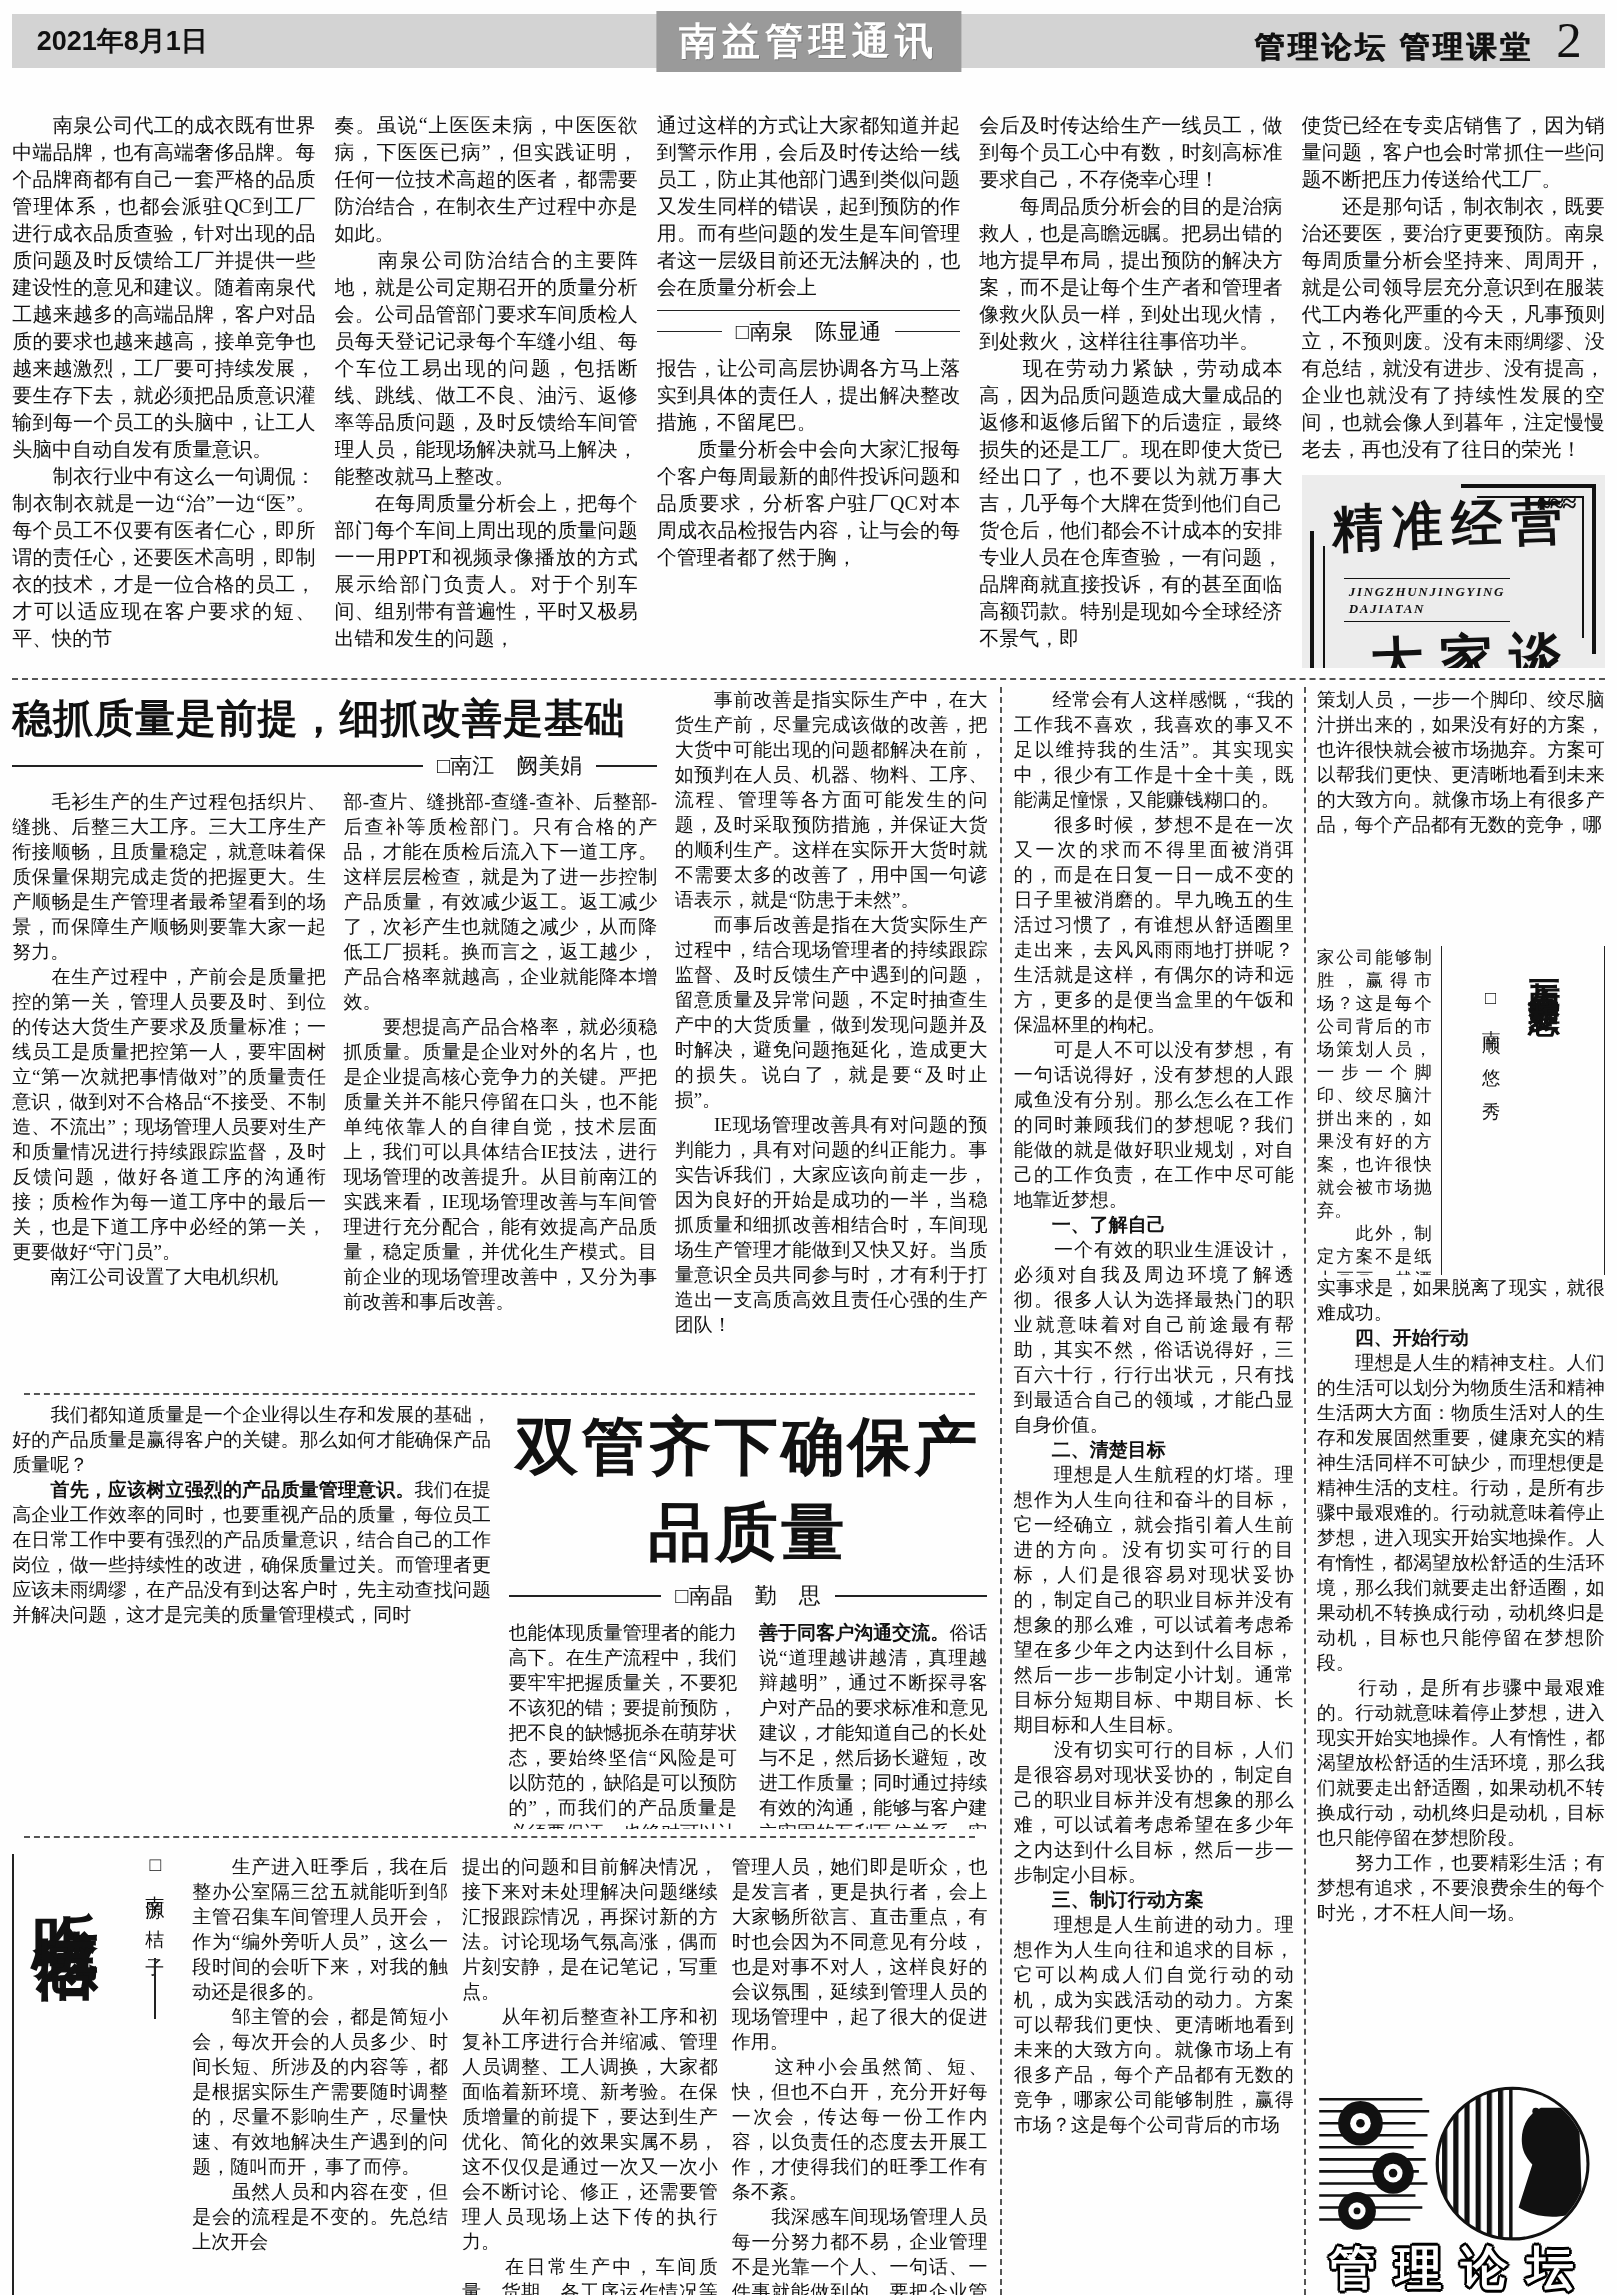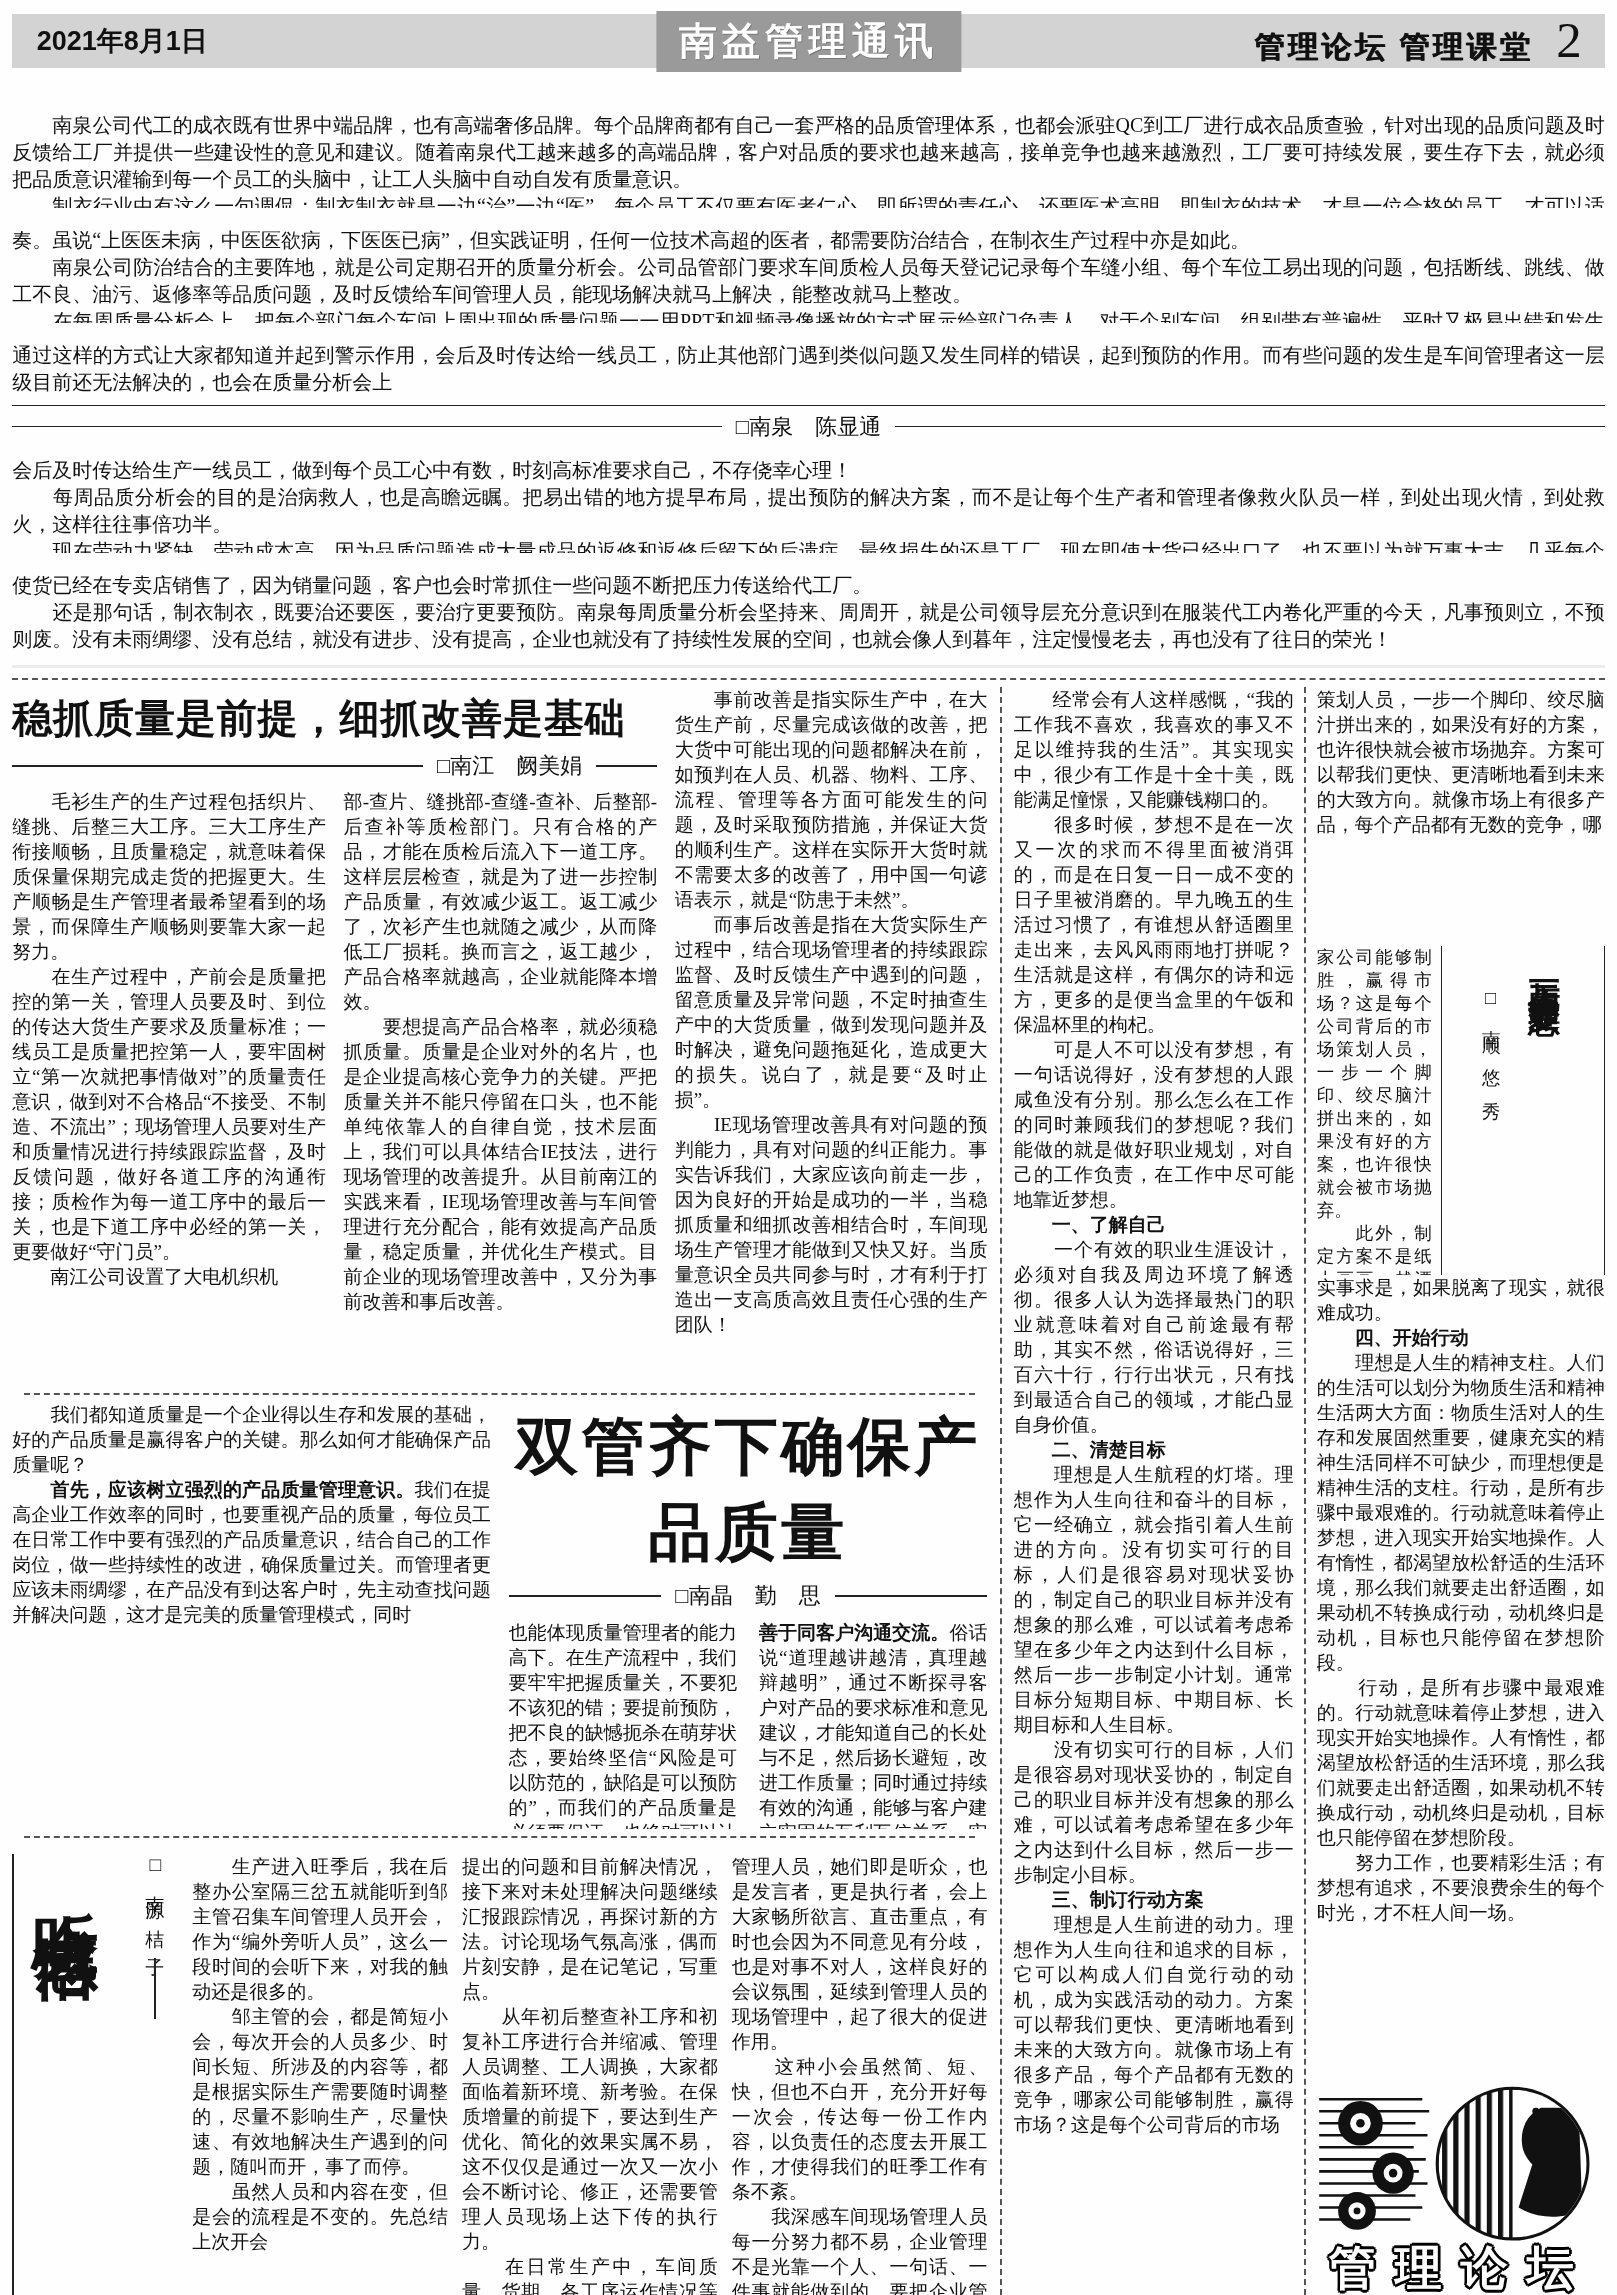--- a/index.html
+++ b/index.html
@@ -20,21 +20,21 @@
   .para{margin:0;font-size:20px;line-height:27px;}
   .para b{font-family:"Liberation Sans","DejaVu Sans",sans-serif;}
   .sec-head{font-family:"Liberation Sans","DejaVu Sans",sans-serif;font-weight:bold;}
   .byline-row{display:flex;align-items:center;gap:14px;margin:5.2px 0 8.7px 0;}
   .byline-rule{height:1.7px;background:#222;flex:1;}
   .byline-rule.short{flex:0 0 61px;}
   .byline-text{font-size:22px;white-space:nowrap;}
   .rule-full{height:1.7px;background:#222;margin:8.7px 0 3.5px 0;}
   .dashed-h{border-top:2.6px dashed #555;margin:7px 12.2px;}
   
-  .top-band{position:absolute;top:112px;left:12.2px;right:12.2px;height:556px;display:flex;gap:19px;flex-direction:column;}
+  .top-band{position:absolute;top:112px;left:12.2px;right:12.2px;height:556px;display:flex;gap:19px;}
   .t-title{font-size:45px;font-weight:bold;text-align:center;letter-spacing:3.5px;margin:7px 0 1.7px 0;}
   
   .promo{position:relative;margin-top:12.2px;height:234px;background:#ececec;overflow:hidden;}
   .promo .br-tr{position:absolute;top:8.7px;right:8.7px;width:131px;height:166px;
                 border-top:4.4px solid #111;border-right:4.4px solid #111;}
   .promo .br-tr2{position:absolute;top:21px;right:21px;width:105px;height:140px;
                 border-top:2.6px solid #111;border-right:2.6px solid #111;}
   .promo .br-bl{position:absolute;bottom:8.7px;left:8.7px;width:131px;height:166px;
                 border-bottom:4.4px solid #111;border-left:4.4px solid #111;}
   .promo .br-bl2{position:absolute;bottom:21px;left:21px;width:105px;height:140px;
@@ -114,20 +114,21 @@
       <div>
           <p class="para">通过这样的方式让大家都知道并起到警示作用，会后及时传达给一线员工，防止其他部门遇到类似问题又发生同样的错误，起到预防的作用。而有些问题的发生是车间管理者这一层级目前还无法解决的，也会在质量分析会上</p>
         </div>
       <div class="rule-full"></div>
       <div class="byline-row">
         <span class="byline-rule"></span>
         <span class="byline-text">□南泉　陈显通</span>
         <span class="byline-rule"></span>
       </div>
       <div>
+          <p class="para">报告，让公司高层协调各方马上落实到具体的责任人，提出解决整改措施，不留尾巴。</p>
           <p class="para">　　质量分析会中会向大家汇报每个客户每周最新的邮件投诉问题和品质要求，分析客户驻厂QC对本周成衣品检报告内容，让与会的每个管理者都了然于胸，</p>
         </div>
     </div>
     <div class="col">
         <p class="para">会后及时传达给生产一线员工，做到每个员工心中有数，时刻高标准要求自己，不存侥幸心理！</p>
         <p class="para">　　每周品质分析会的目的是治病救人，也是高瞻远瞩。把易出错的地方提早布局，提出预防的解决方案，而不是让每个生产者和管理者像救火队员一样，到处出现火情，到处救火，这样往往事倍功半。</p>
         <p class="para">　　现在劳动力紧缺，劳动成本高，因为品质问题造成大量成品的返修和返修后留下的后遗症，最终损失的还是工厂。现在即使大货已经出口了，也不要以为就万事大吉，几乎每个大牌在货到他们自己货仓后，他们都会不计成本的安排专业人员在仓库查验，一有问题，品牌商就直接投诉，有的甚至面临高额罚款。特别是现如今全球经济不景气，即</p>
       </div>
     <div class="col">
       <div>

